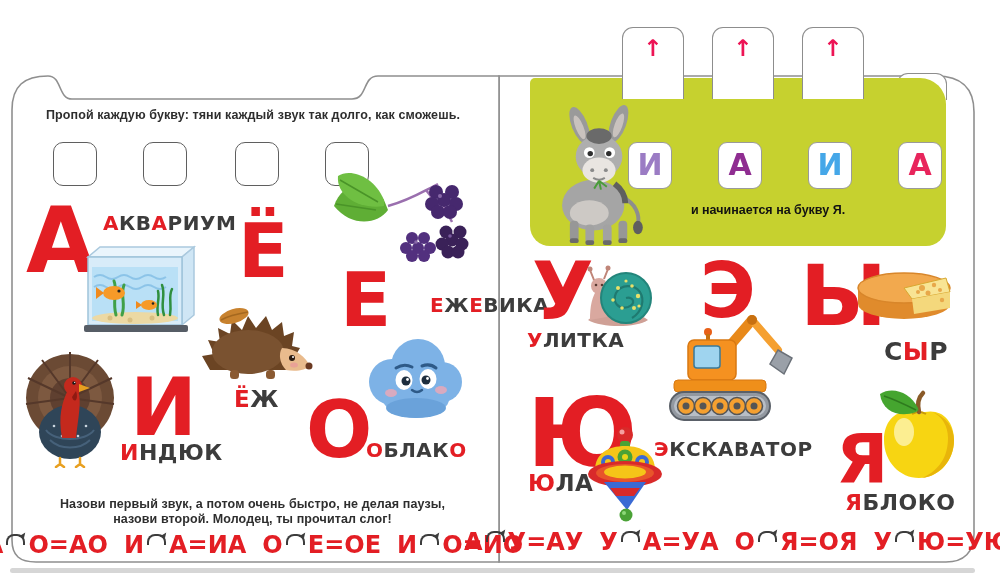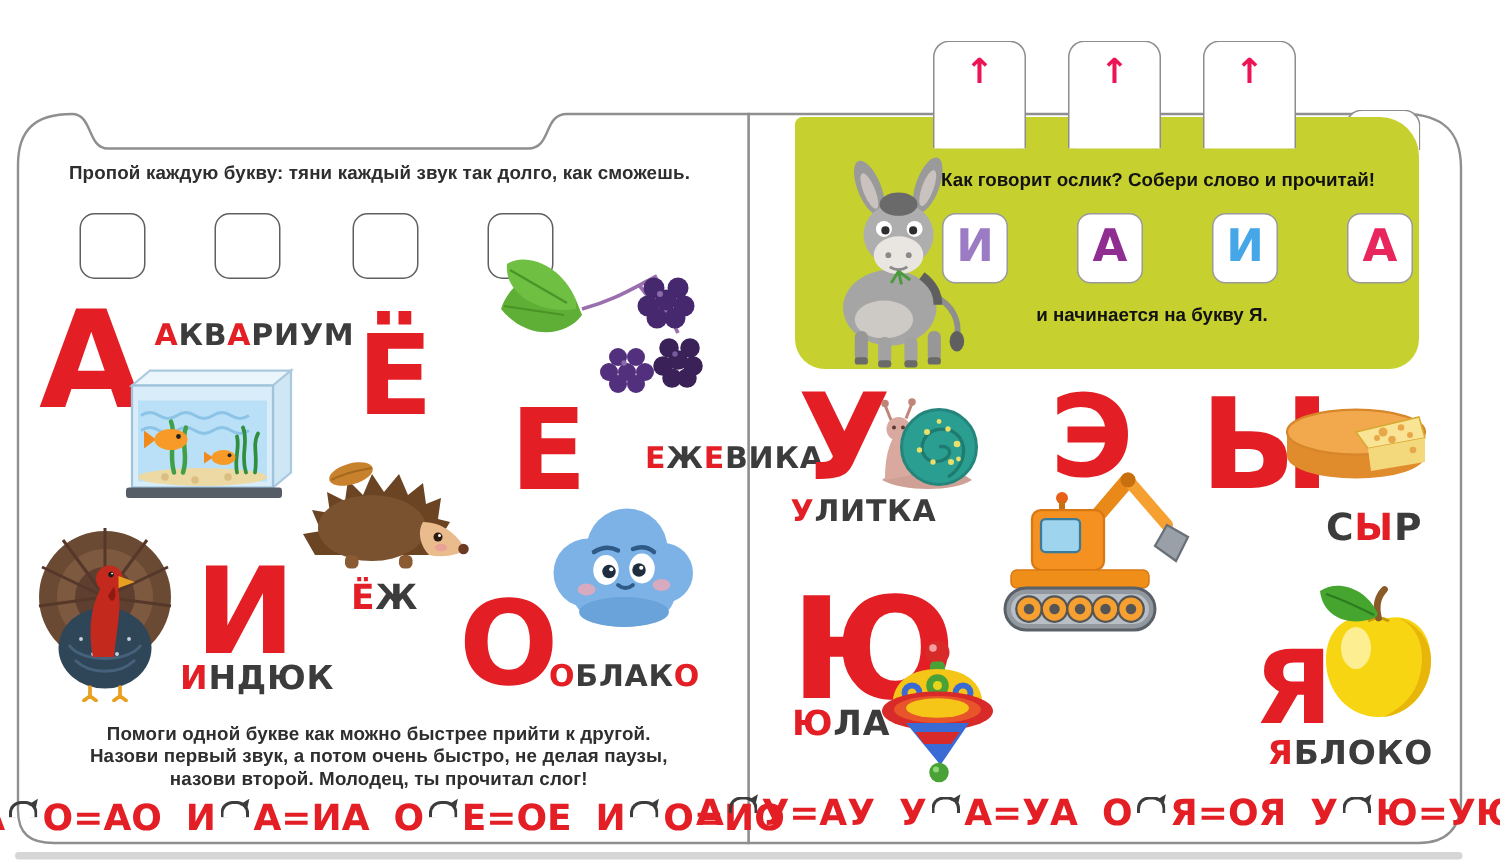--- a/index.html
+++ b/index.html
@@ -103,21 +103,20 @@
     <circle cx="51" cy="68" r="2" fill="#8a8a8a"></circle>
     <circle cx="65" cy="68" r="2" fill="#8a8a8a"></circle>
     <path d="M52 76 q6 4 12 0" stroke="#8a8a8a" stroke-width="2" fill="none"></path>
     <path d="M58 79 l-5 8 M58 79 l2 9 M58 79 l8 6" stroke="#4a9c3a" stroke-width="2"></path>
     <circle cx="48" cy="50" r="5.5" fill="#fff"></circle>
       <circle cx="69" cy="50" r="5.5" fill="#fff"></circle>
     <circle cx="49" cy="51" r="2.8" fill="#2e2e2e"></circle>
       <circle cx="68" cy="51" r="2.8" fill="#2e2e2e"></circle>
   </svg>
 
-  <div class="panel-title">Как говорит ослик? Собери слово и прочитай!</div>
   <div class="card" style="left:628px;">
     <span data-color="purple">И</span>
   </div>
   <div class="card" style="left:718px;">
     <span data-color="magenta">А</span>
   </div>
   <div class="card" style="left:808px;">
     <span data-color="blue">И</span>
   </div>
   <div class="card" style="left:898px;">
@@ -265,21 +264,20 @@
     <ellipse cx="33" cy="67" rx="6" ry="4" fill="#e8a8b8" opacity="0.85"></ellipse>
       <ellipse cx="83" cy="64" rx="6" ry="4" fill="#e8a8b8" opacity="0.85"></ellipse>
     <path d="M54 64 q5 4 10 0" stroke="#2e5a88" stroke-width="2.5" fill="none" stroke-linecap="round"></path>
   </svg>
 
   <div class="bigletter" style="left:306px;top:391px;font-size:78px;">О</div>
   <div class="word" style="left:366px;top:438px;font-size:20px;">
     <span data-color="red">О</span><span data-color="dark">БЛАК</span><span data-color="red">О</span>
   </div>
 
-  <div class="instr" style="left:30px;top:482px;width:445px;">Помоги одной букве как можно быстрее прийти к другой.</div>
   <div class="instr" style="left:30px;top:497px;width:445px;">Назови первый звук, а потом очень быстро, не делая паузы,</div>
   <div class="instr" style="left:30px;top:512px;width:445px;">назови второй. Молодец, ты прочитал слог!</div>
 
   <div class="sylrow" style="left:28px;top:531px;width:452px;">
     <span class="syl">
         <span>А</span>
         <span class="arc"></span>
         <span>О</span>
         <span>=</span>
         <span>АО</span>
@@ -359,20 +357,23 @@
     </g>
     <g fill="#555">
       <circle cx="40" cy="110" r="3.5"></circle>
         <circle cx="57" cy="110" r="3.5"></circle>
         <circle cx="74" cy="110" r="3.5"></circle>
       <circle cx="91" cy="110" r="3.5"></circle>
         <circle cx="108" cy="110" r="3.5"></circle>
     </g>
   </svg>
 
+  <div class="word" style="left:654px;top:437px;font-size:20px;">
+    <span data-color="red">Э</span><span data-color="dark">КСКАВАТОР</span>
+  </div>
 
   <div class="bigletter" style="left:800px;top:254px;font-size:84px;">Ы</div>
 
   <svg class="abs" style="left:852px;top:258px;" width="104" height="74" viewBox="0 0 104 74">
     <path d="M6 30 L6 46 A46 15 0 0 0 98 46 L98 30 Z" fill="#e08b2c"></path>
     <ellipse cx="52" cy="30" rx="46" ry="15" fill="#f2a94e" stroke="#d8862a" stroke-width="1.5"></ellipse>
     <path d="M52 30 L94 20 L98 34 L60 41 Z" fill="#f8e494" stroke="#d8a830" stroke-width="1"></path>
     <path d="M60 41 L98 34 L98 50 L62 56 Z" fill="#f4d87c"></path>
     <g fill="#e8a84a">
       <circle cx="70" cy="30" r="3"></circle>

